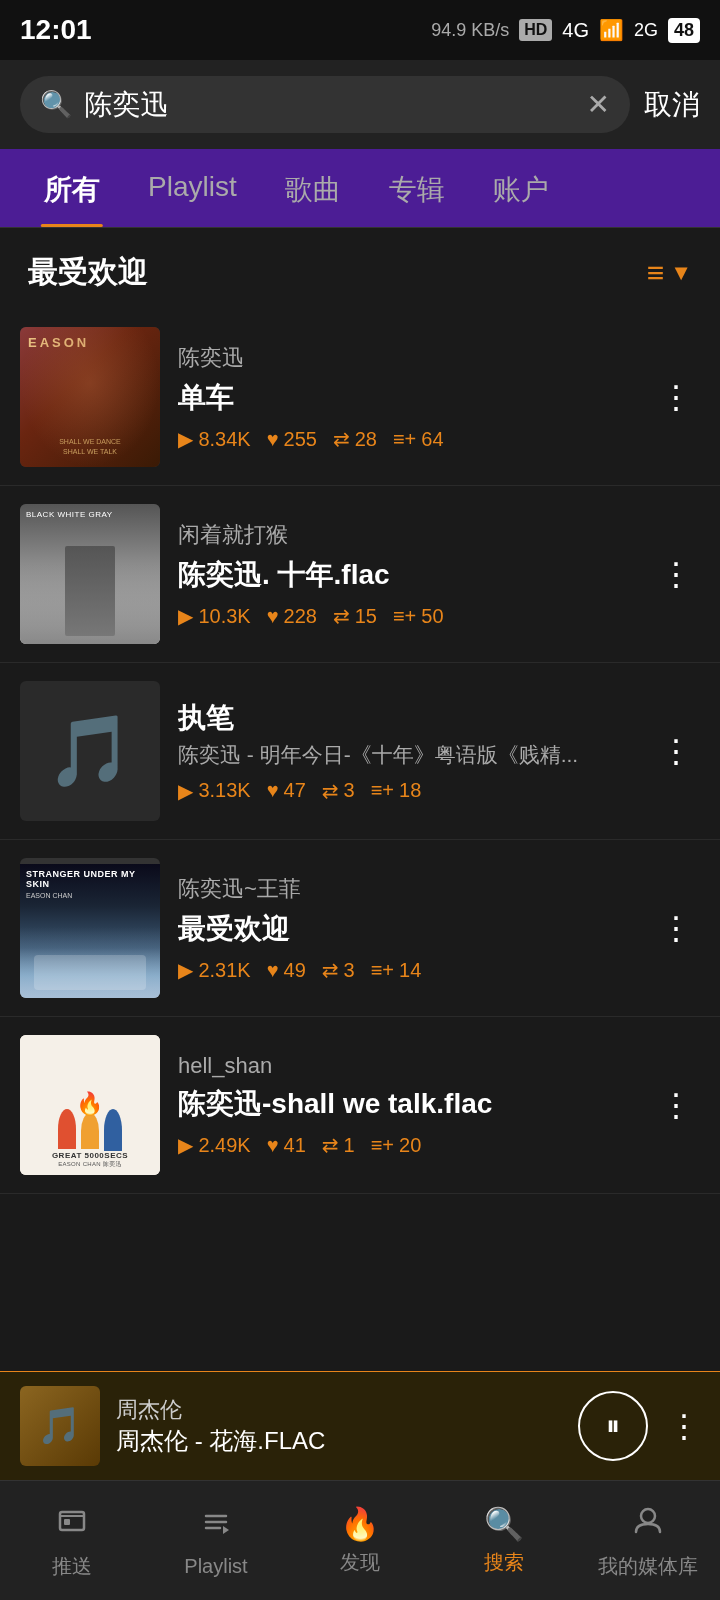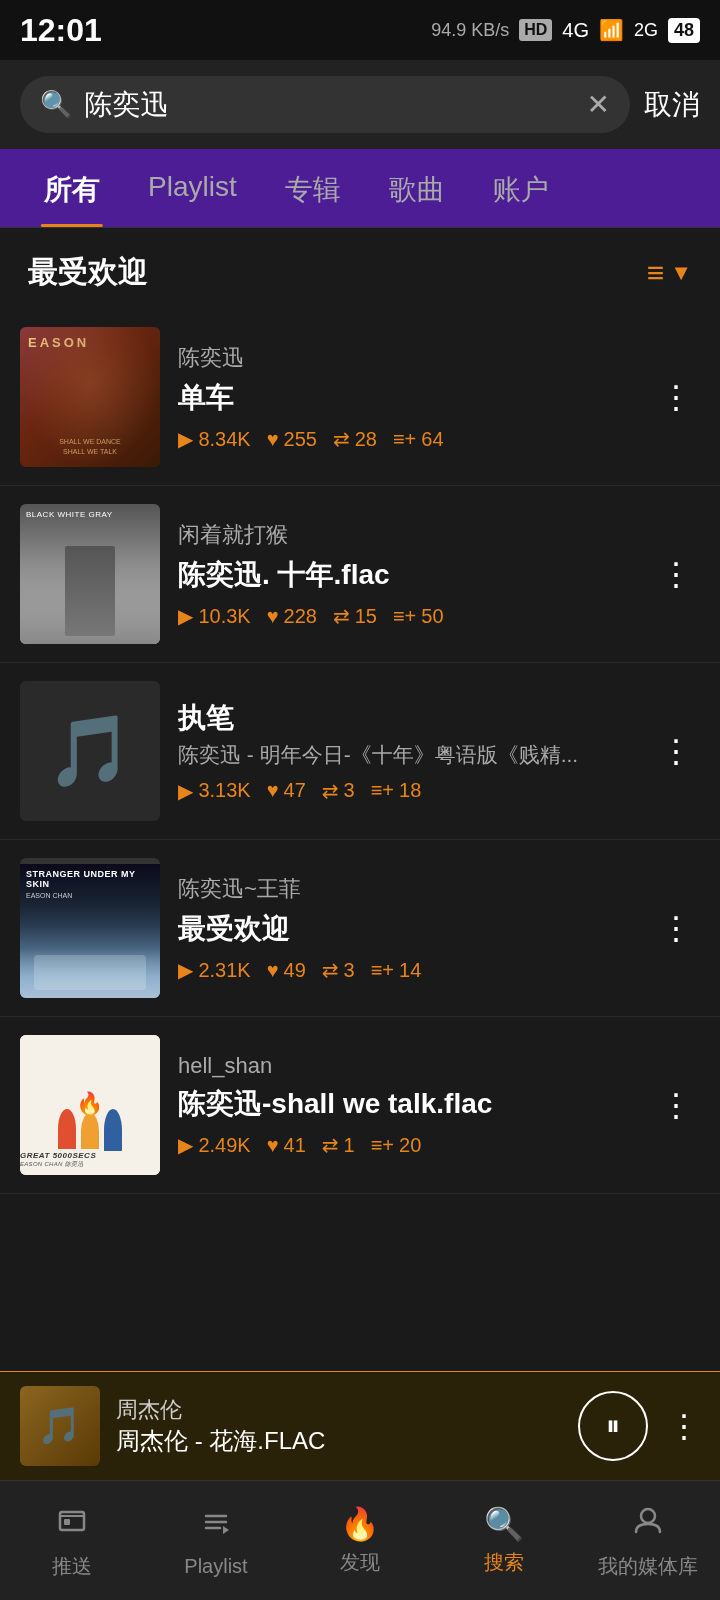--- a/index.html
+++ b/index.html
@@ -16,21 +16,21 @@
 
     
     .status-bar {
       background: #111;
       height: 60px;
       display: flex;
       align-items: center;
       justify-content: space-between;
       padding: 0 20px;
     }
-    .status-left { font-size: 32px; font-weight: bold; color: #fff; }
+    .status-left { font-size: 28px; font-weight: bold; color: #fff; }
     .status-right {
       display: flex;
       align-items: center;
       gap: 10px;
       font-size: 20px;
       color: #fff;
     }
     .battery {
       background: #fff;
       color: #111;
@@ -406,24 +406,24 @@
 </div>
 
 <div class="tabs">
   <div class="tab active">
     <span>所有</span>
   </div>
   <div class="tab">
     <span>Playlist</span>
   </div>
   <div class="tab">
+    <span>歌曲</span>
+  </div>
+  <div class="tab">
     <span>专辑</span>
-  </div>
-  <div class="tab">
-    <span>歌曲</span>
   </div>
   <div class="tab">
     <span>账户</span>
   </div>
 </div>
 
 <div class="section-header">
   <span class="section-title">最受欢迎</span>
   <div class="filter-btn">
     <span style="font-size:30px;">≡</span>
@@ -574,21 +574,21 @@
       <div class="great-art">
         <div style="position:absolute;top:0;left:0;right:0;bottom:0;background:#f5f0e8;"></div>
 
         <div style="position:absolute;bottom:24px;left:0;right:0;display:flex;justify-content:center;gap:5px;">
           <div style="width:18px;height:40px;background:#e05030;border-radius:50% 50% 0 0;"></div>
           <div style="width:18px;height:36px;background:#f0a030;border-radius:50% 50% 0 0;margin-top:4px;"></div>
           <div style="width:18px;height:42px;background:#3060a0;border-radius:50% 50% 0 0;"></div>
         </div>
 
         <div style="position:absolute;bottom:58px;left:50%;transform:translateX(-50%);color:#e05030;font-size:22px;">🔥</div>
-        <div style="position:absolute;bottom:6px;left:0;right:0;text-align:left;font-style:italic;">
+        <div style="position:absolute;bottom:6px;left:0;right:0;text-align:center;">
           <div class="great-text">GREAT 5000SECS</div>
           <div style="font-size:6px;color:#555;letter-spacing:0.3px;">EASON CHAN 陈奕迅</div>
         </div>
       </div>
     </div>
     <div class="song-info">
       <div class="song-uploader">hell_shan</div>
       <div class="song-title">陈奕迅-shall we talk.flac</div>
       <div class="song-stats">
         <span class="stat">

